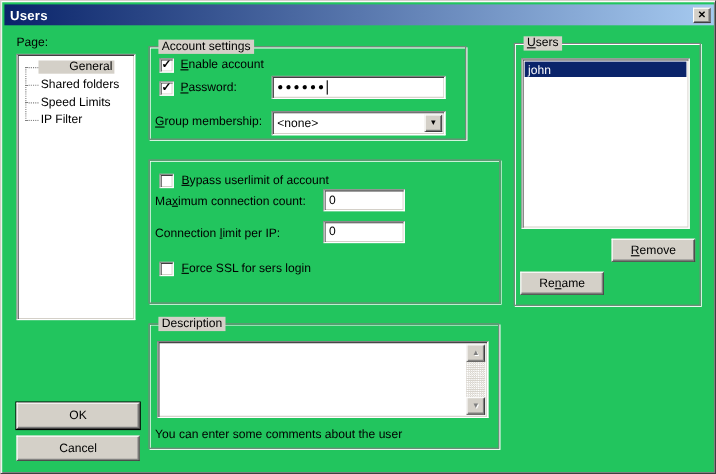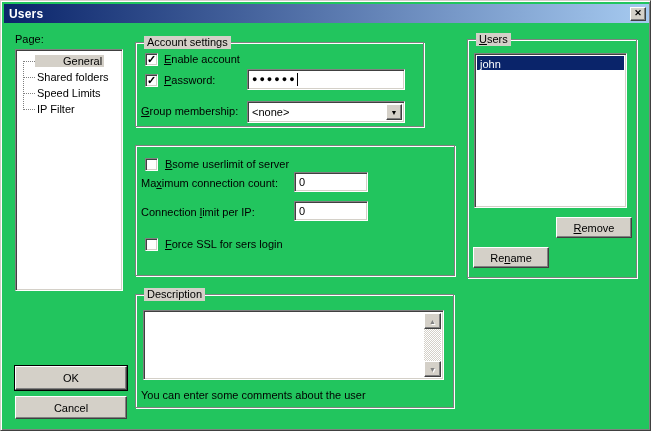--- a/index.html
+++ b/index.html
@@ -154,21 +154,21 @@
     <span>&lt;none&gt;</span>
     <span class="btn-raised combo-btn">
       <span>▼</span>
     </span>
   </div>
 
   <div class="group" style="left:134px; top:144px; width:320px; height:131px"></div>
   <span class="checkbox" style="left:144px; top:157px">
     <span class="check"></span>
   </span>
-  <span class="lbl" style="left:164px; top:157px"><span></span><span class="u">B</span><span>some userlimit of server</span></span>
+  <span class="lbl" style="left:164px; top:157px"><span></span><span class="u">B</span><span>ypass userlimit of account</span></span>
 
   <span class="lbl" style="left:140px; top:176px"><span>Ma</span><span class="u">x</span><span>imum connection count:</span></span>
   <div class="field" style="left:293px; top:171px; width:74px; height:20px">
     <span>0</span>
   </div>
 
   <span class="lbl" style="left:140px; top:205px"><span>Connection </span><span class="u">l</span><span>imit per IP:</span></span>
   <div class="field" style="left:293px; top:200px; width:74px; height:20px">
     <span>0</span>
   </div>

